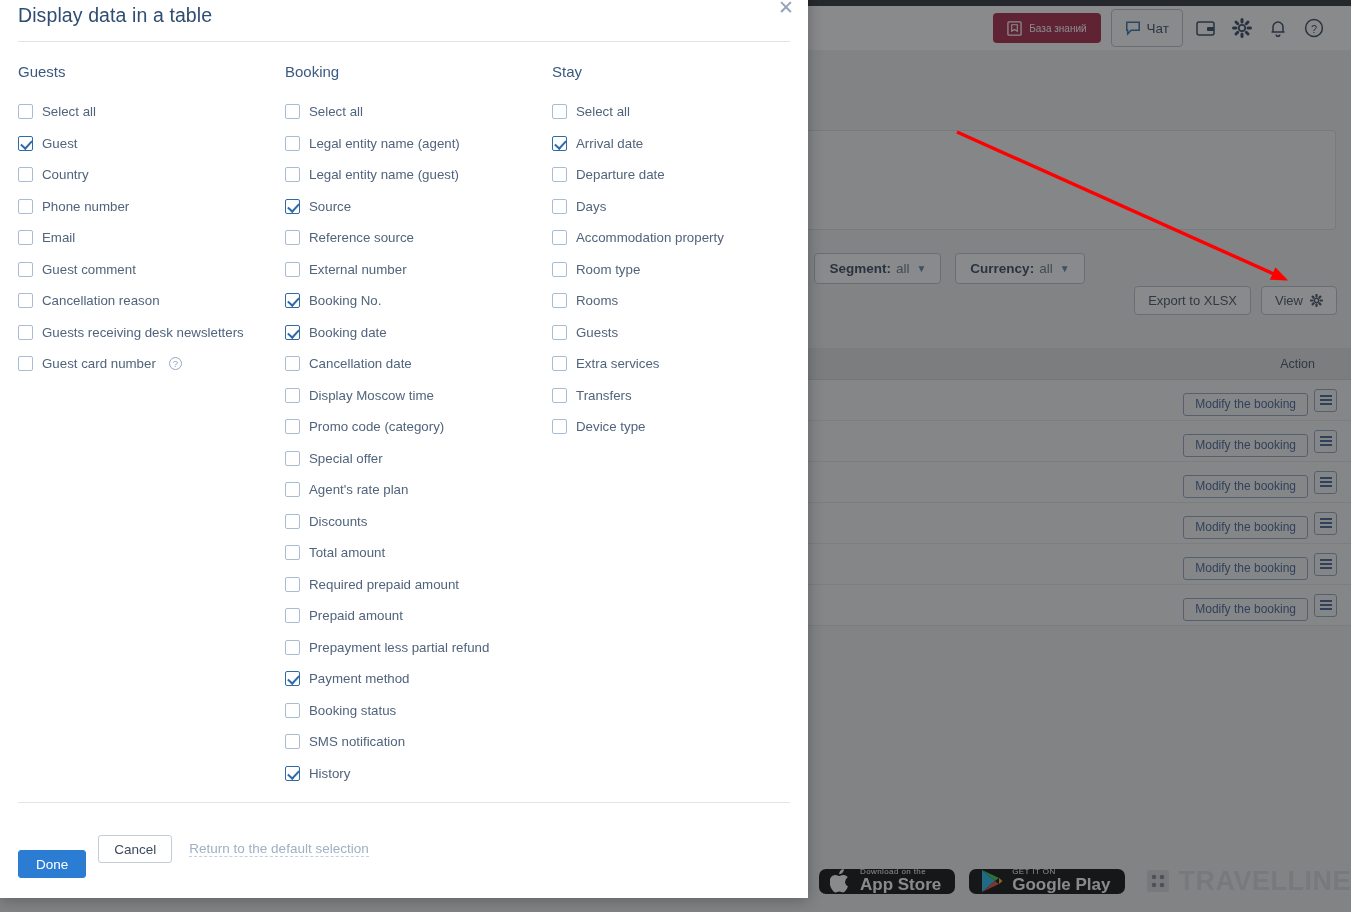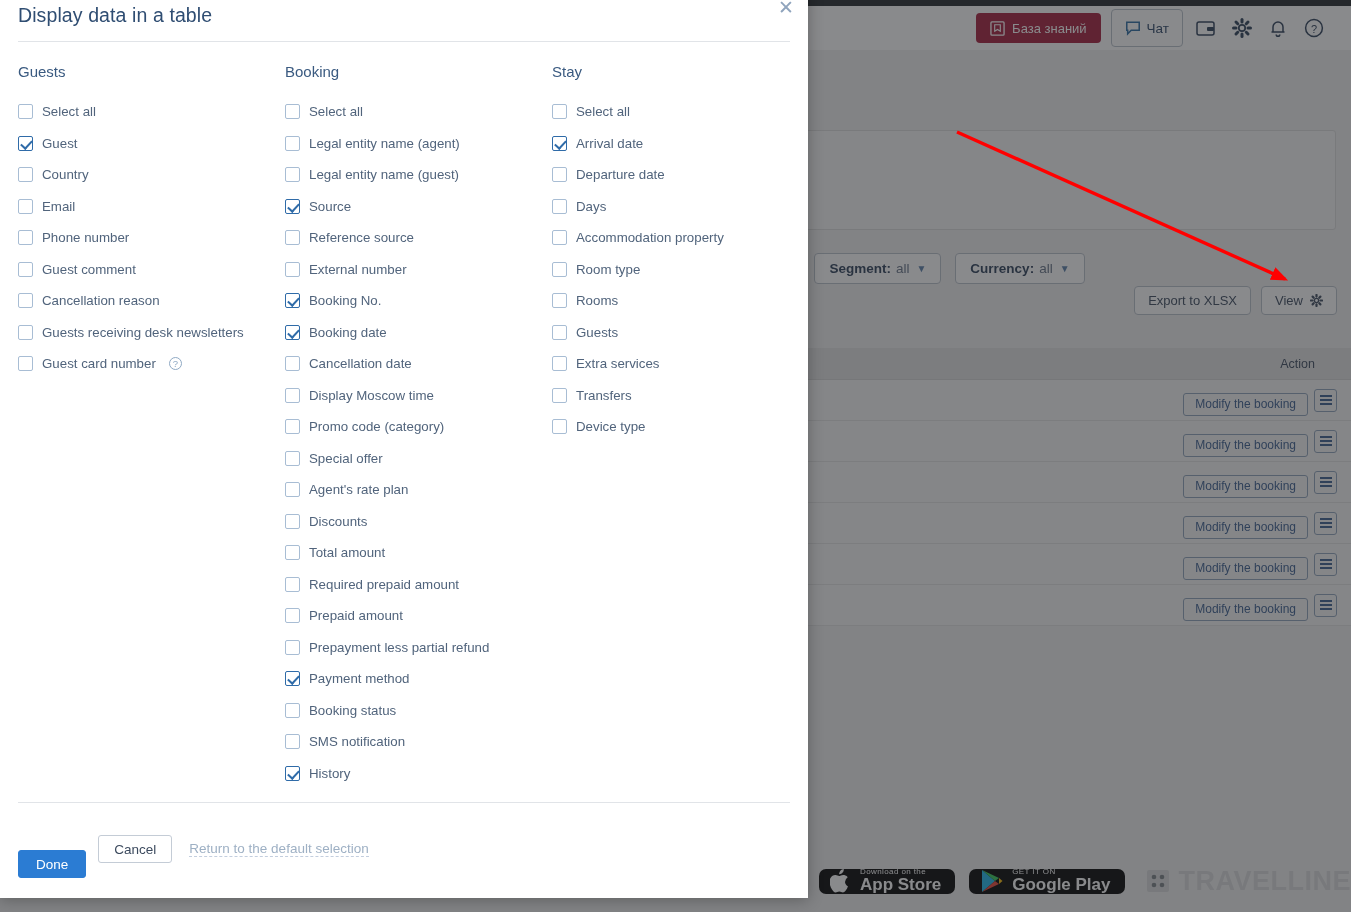--- a/index.html
+++ b/index.html
@@ -30,21 +30,21 @@
   .top-bar {
     position: absolute; left: 0; top: 6px; width: 1351px; height: 44px;
     background: #ffffff;
     display: flex; align-items: center; justify-content: flex-end;
     padding-right: 24px; gap: 10px;
   }
   .kb-button {
     background: #a51c3a; color: #ffffff;
     border-radius: 4px; height: 30px;
     display: flex; align-items: center; gap: 7px;
-    padding: 0 14px; font-size: 13px;
+    padding: 0 14px; font-size: 10px;
     white-space: nowrap;
   }
   .kb-button svg { flex: none; }
   .chat-button {
     background: #ffffff; border: 1px solid #b9c0ca; border-radius: 4px;
     height: 38px; display: flex; align-items: center; gap: 6px;
     padding: 0 13px; font-size: 13.5px; color: #2c4566;
   }
   .tb-icon { width: 26px; height: 26px; display: flex; align-items: center; justify-content: center; }
 
@@ -446,25 +446,25 @@
         <div class="cb-row">
           <span class="cbx checked"></span>
           <span class="cb-label">Guest</span>
         </div>
         <div class="cb-row">
           <span class="cbx"></span>
           <span class="cb-label">Country</span>
         </div>
         <div class="cb-row">
           <span class="cbx"></span>
+          <span class="cb-label">Phone number</span>
+        </div>
+        <div class="cb-row">
+          <span class="cbx"></span>
           <span class="cb-label">Email</span>
-        </div>
-        <div class="cb-row">
-          <span class="cbx"></span>
-          <span class="cb-label">Phone number</span>
         </div>
         <div class="cb-row">
           <span class="cbx"></span>
           <span class="cb-label">Guest comment</span>
         </div>
         <div class="cb-row">
           <span class="cbx"></span>
           <span class="cb-label">Cancellation reason</span>
         </div>
         <div class="cb-row">

